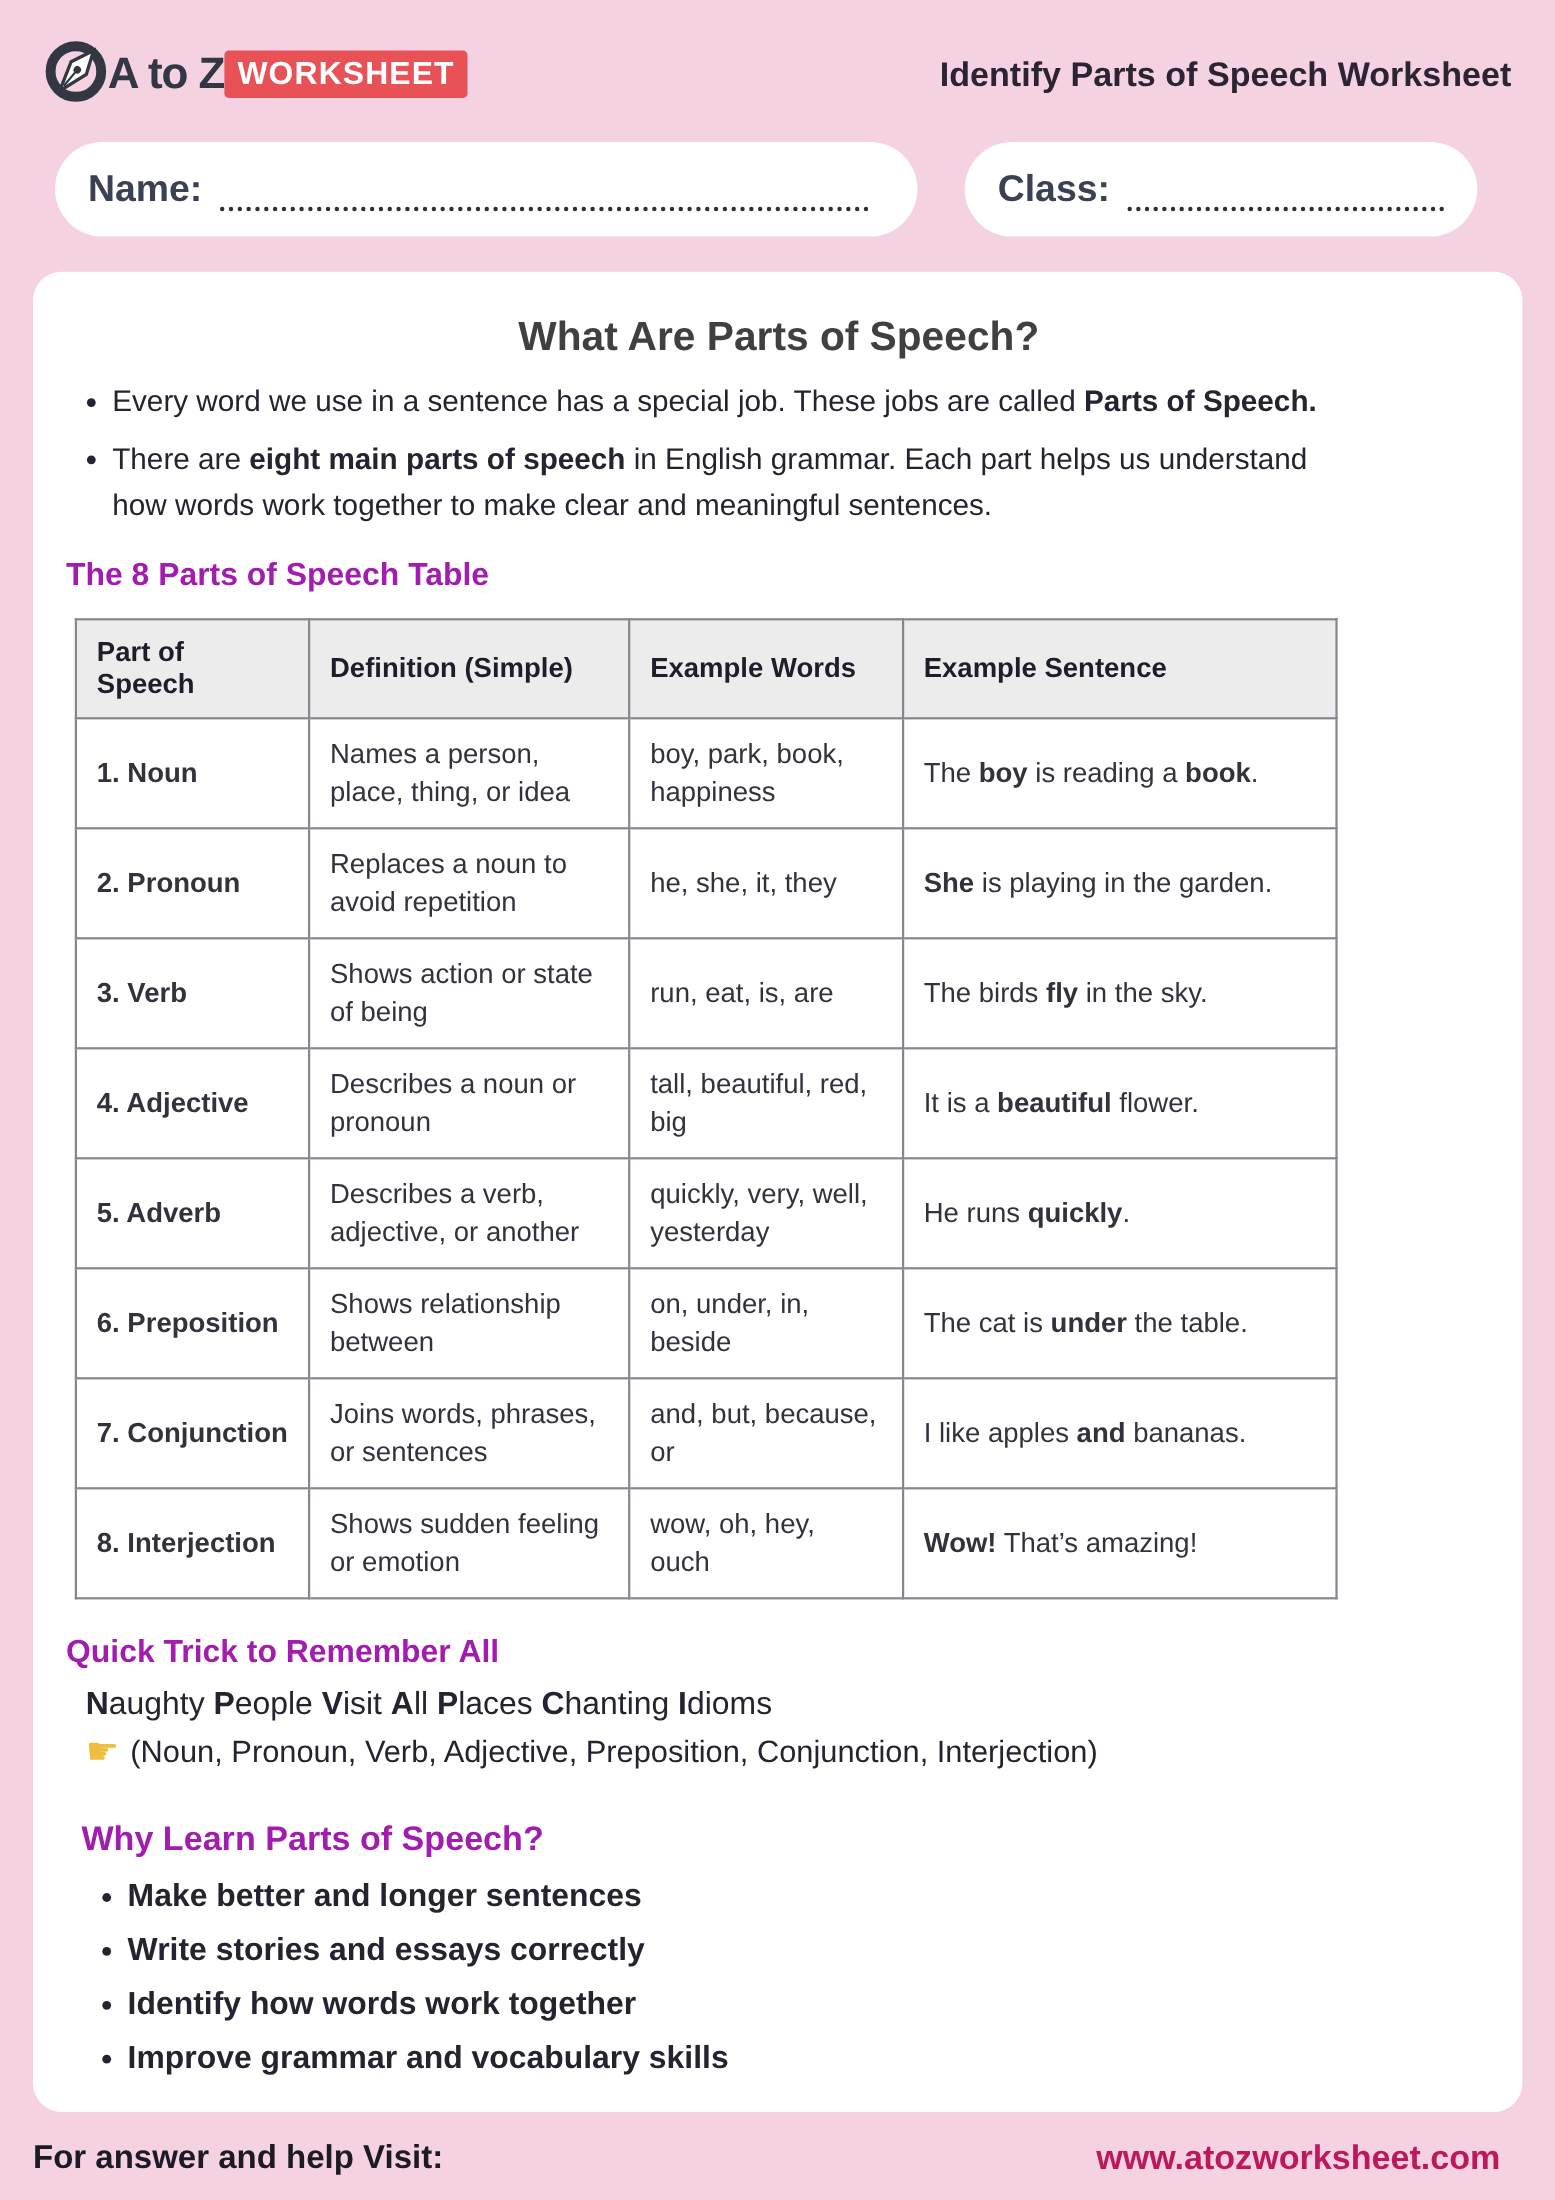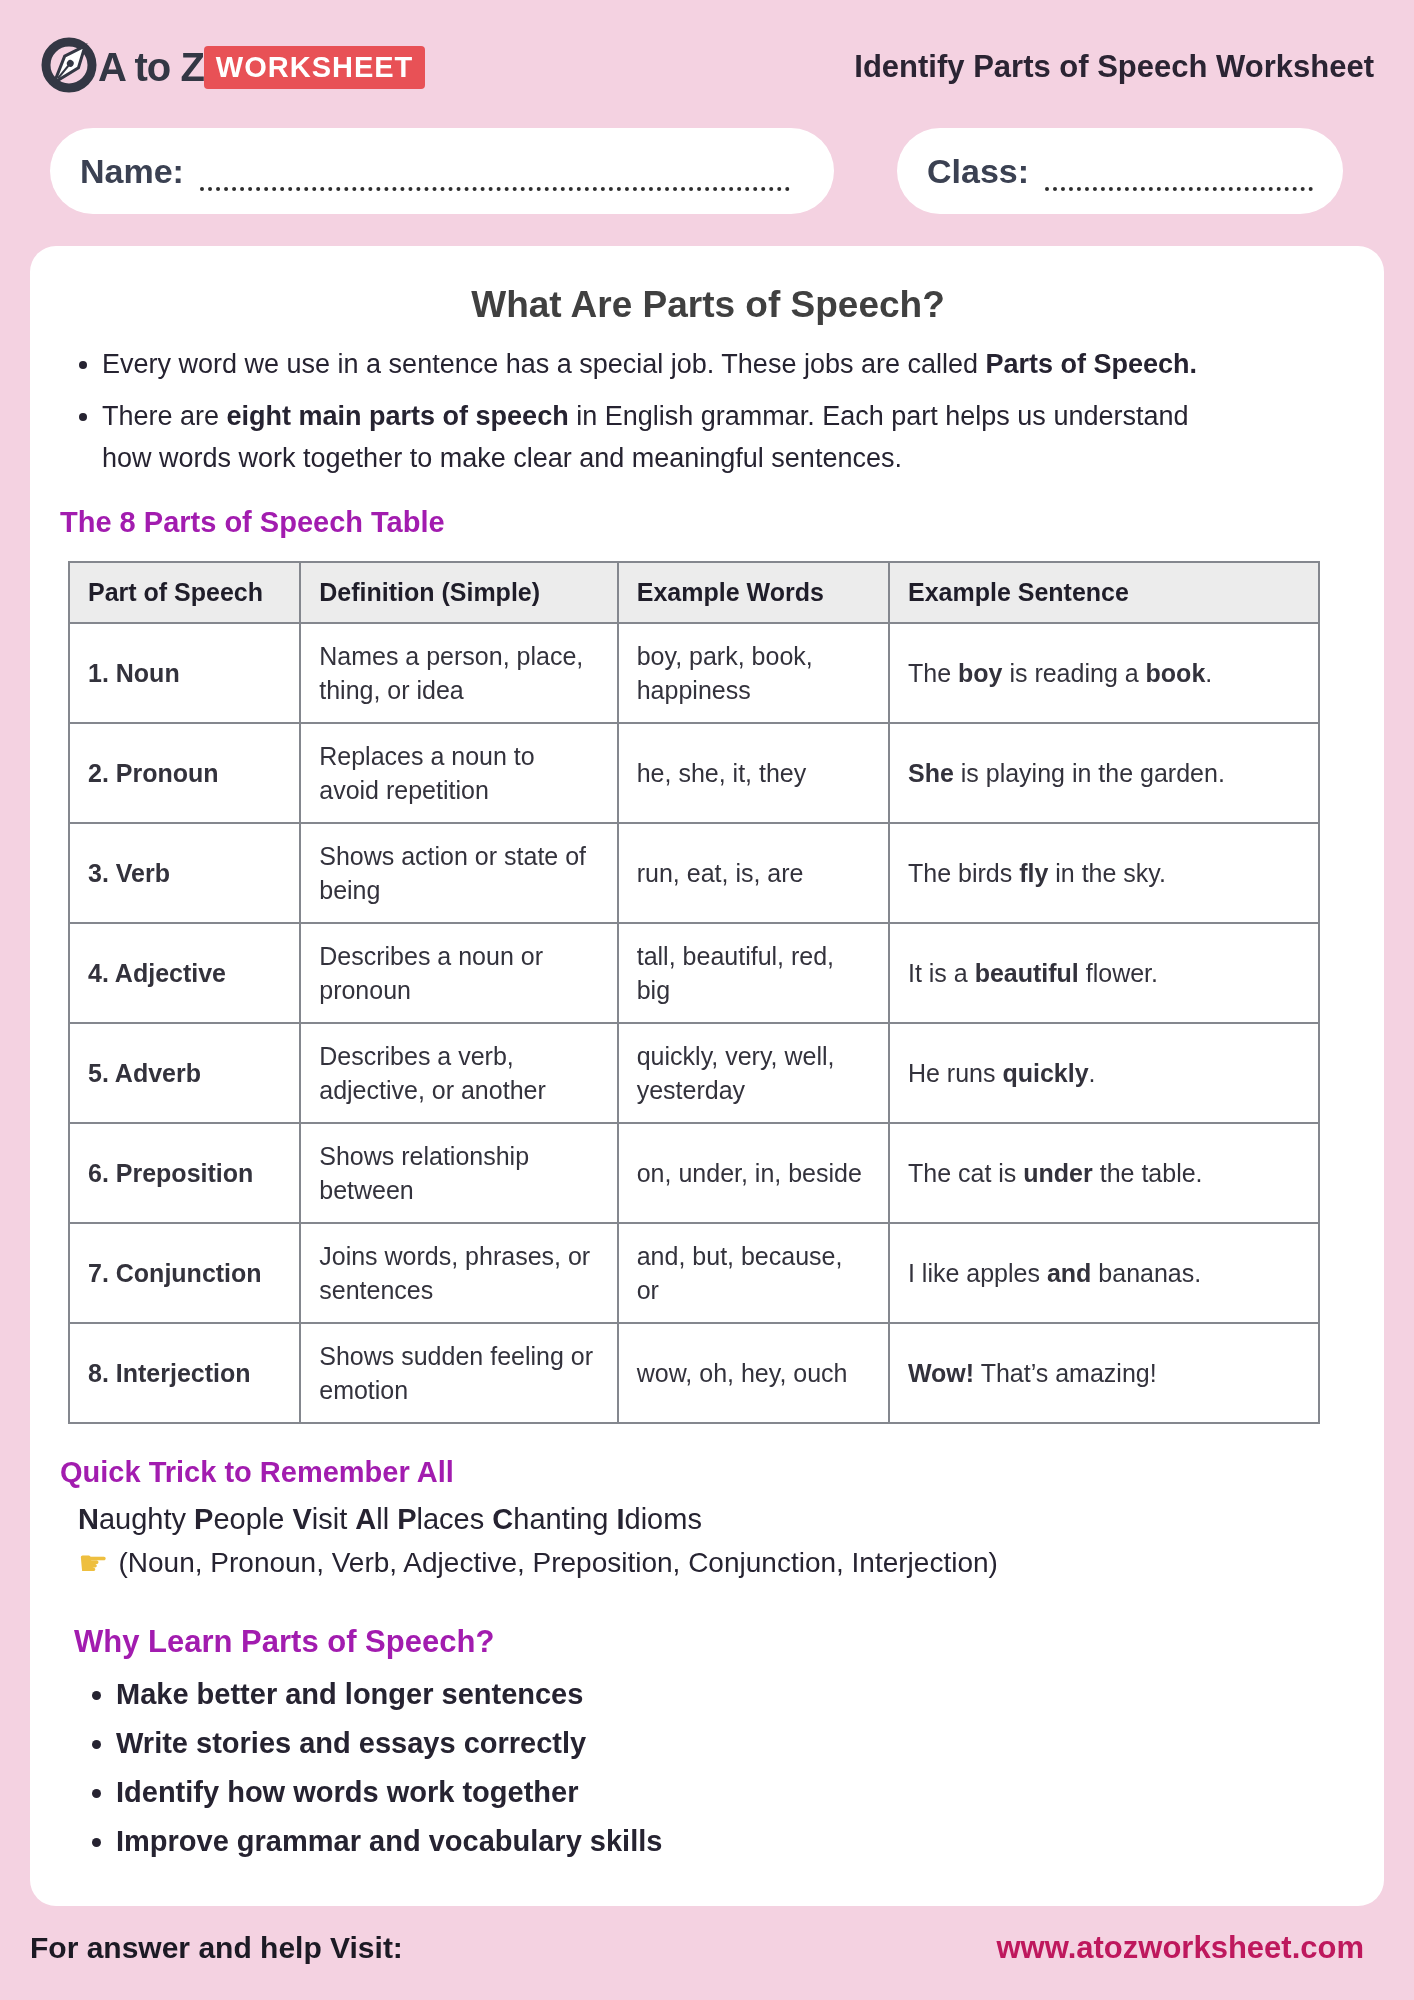--- a/index.html
+++ b/index.html
@@ -20,21 +20,21 @@
   .topbar{display:flex;justify-content:space-between;align-items:center;padding:36px 40px 0 40px;}
   .brand{display:flex;align-items:center;}
   .brand-text{font-weight:800;font-size:40px;color:var(--navy);letter-spacing:-1px;}
   .brand-badge{
     background:var(--red);color:#fff;font-weight:800;font-size:29px;
     padding:5px 12px;border-radius:4px;letter-spacing:1px;
   }
   .doc-title{font-size:31px;font-weight:700;color:#2b2433;}
 
   
-  .pill-row{display:flex;margin:30px 71px 0 50px;gap:63px;}
+  .pill-row{display:flex;margin:30px 71px 0 50px;gap:43px;}
   .pill{
     background:#fff;border-radius:43px;height:86px;
     display:flex;align-items:center;padding:0 30px;
   }
   .pill-name{width:784px;}
   .pill-class{flex:1;}
   .pill-label{font-weight:800;font-size:34px;color:#3b4152;white-space:nowrap;}
   .dotline{flex:1;border-bottom:4px dotted #2e2e2e;height:40px;margin-left:16px;}
   .pill-name .dotline{margin-right:14px;}
 
@@ -44,21 +44,21 @@
     padding:26px 28px 20px 28px;min-height:1660px;
   }
   .h1{font-size:37px;font-weight:700;color:#404040;margin:12px 0 0 2px;text-align:center;}
   .intro-bullets{margin:18px 0 0 0;padding-left:44px;max-width:1140px;font-size:27px;line-height:1.55;}
   .intro-bullets li{margin-bottom:10px;}
   .h2{font-size:29px;font-weight:700;color:#a21caf;margin:26px 0 0 2px;}
 
   
   table.pos{
     border-collapse:collapse;table-layout:fixed;
-    width:1252px;margin:22px 0 0 10px;
+    width:1148px;margin:22px 0 0 10px;
   }
   table.pos th,table.pos td{
     border:2px solid var(--tborder,#84878e);
     padding:15px 18px;vertical-align:middle;text-align:left;
   }
   table.pos th{background:var(--thead,#ececec);font-size:25px;font-weight:700;color:#1f1d29;}
   table.pos td{font-size:25px;line-height:1.36;color:#33323c;}
   td.part{font-weight:700;color:#1f1d29;}
 
   

